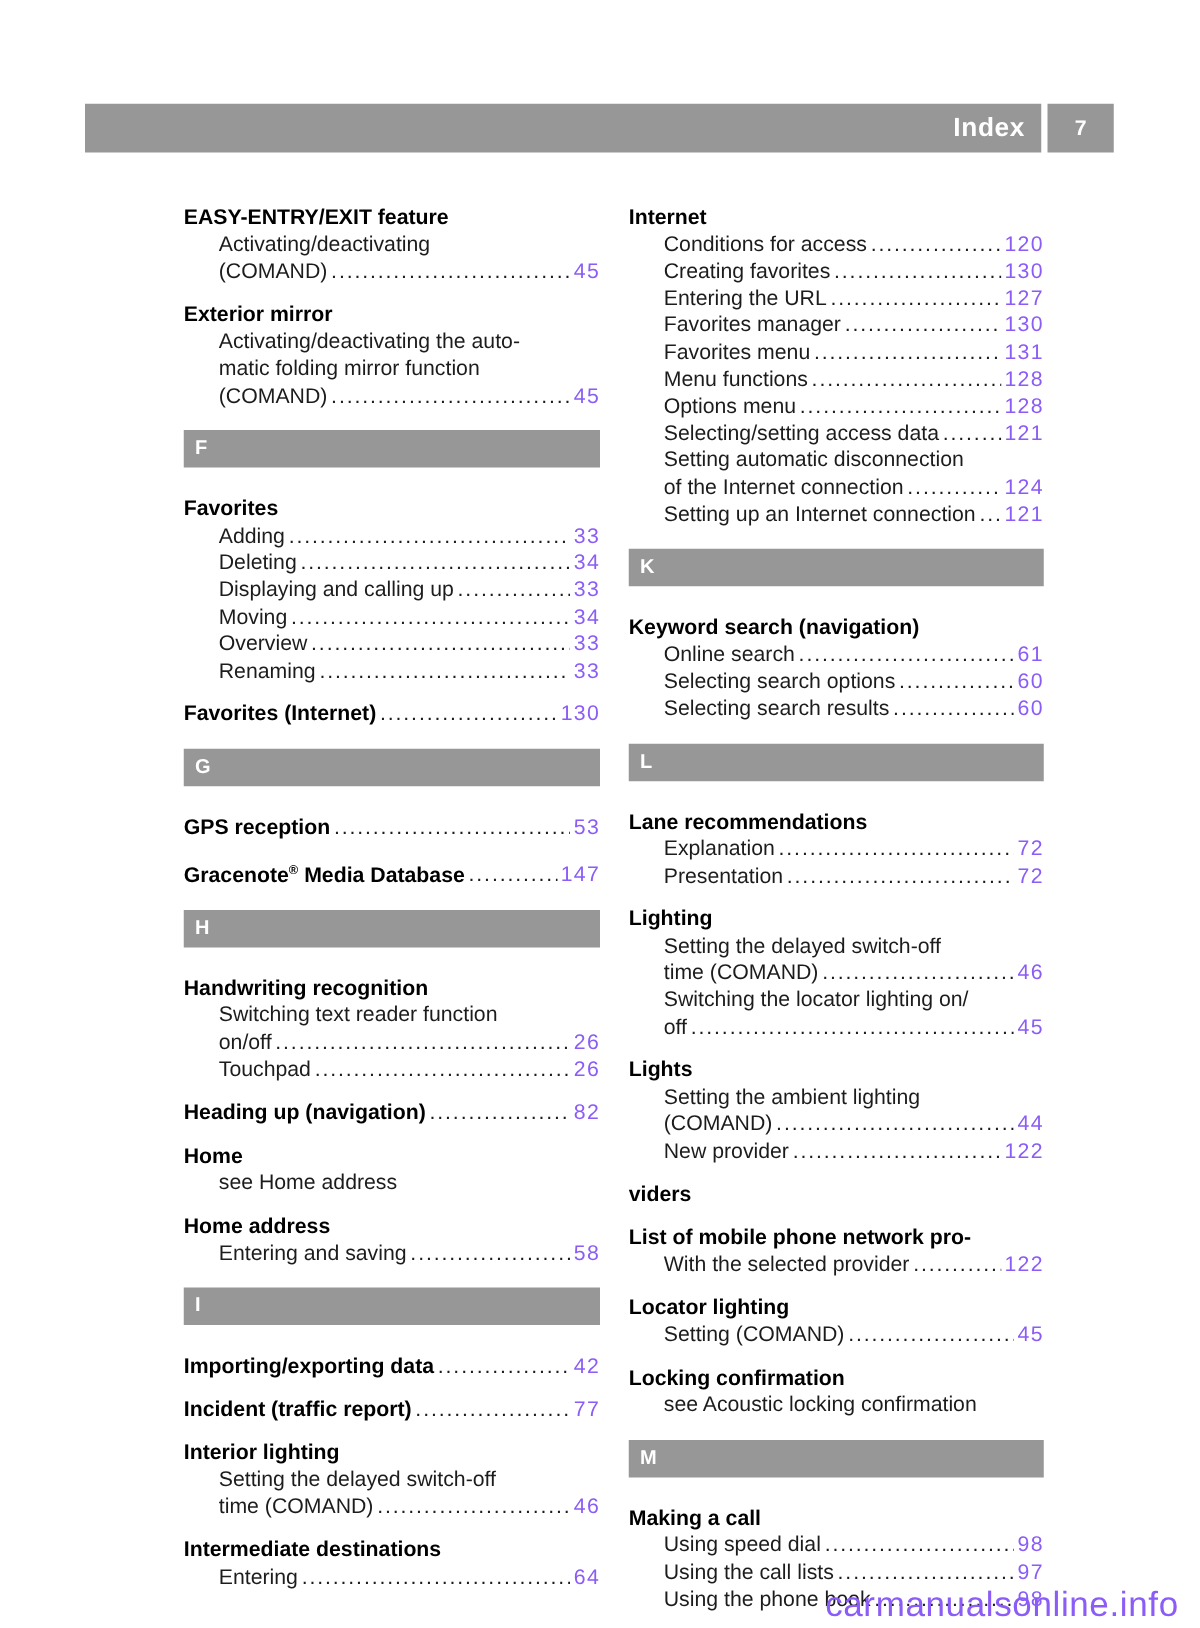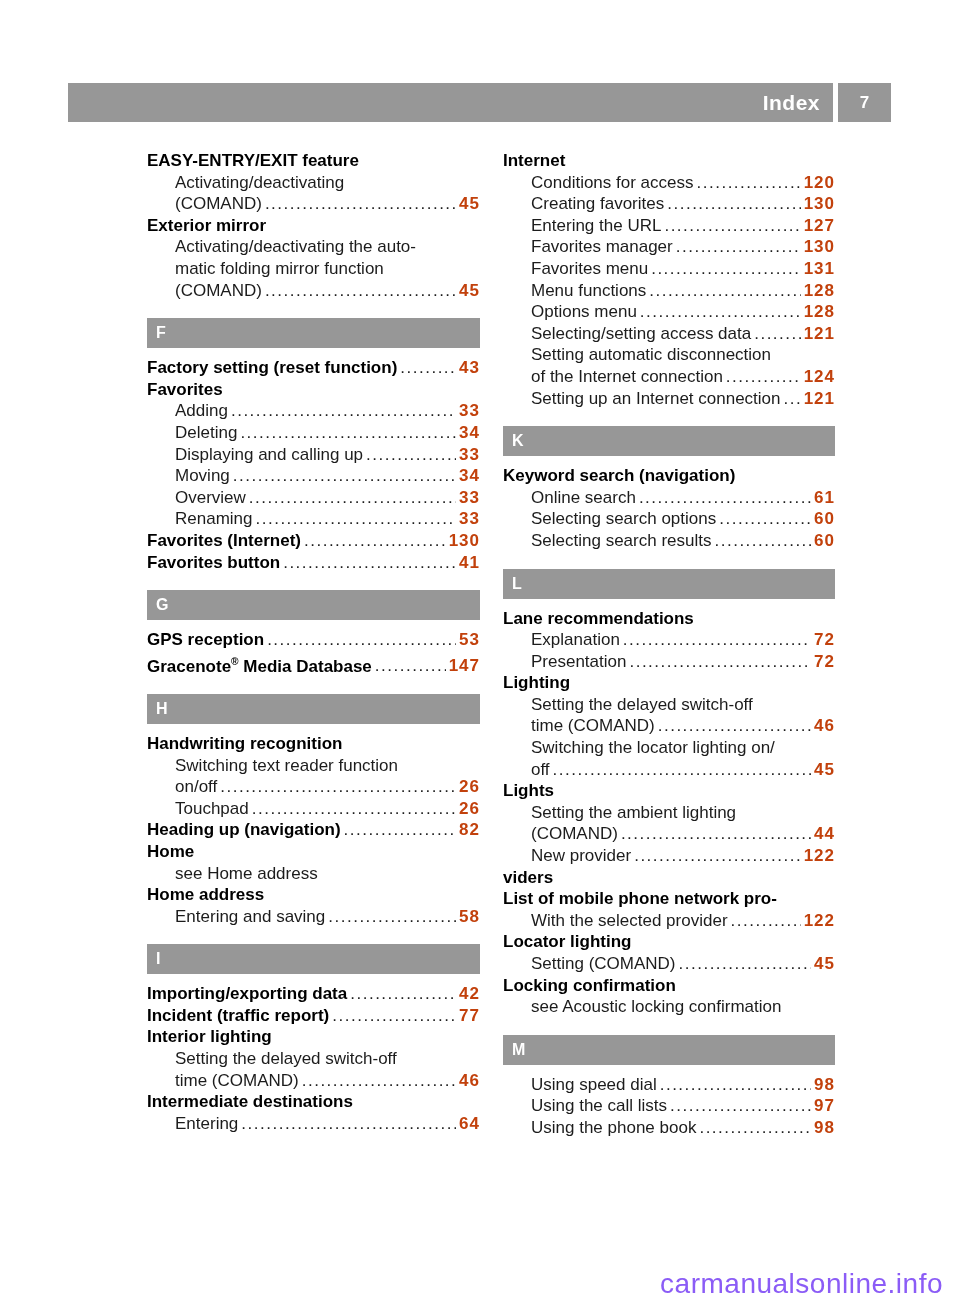--- a/index.html
+++ b/index.html
@@ -40,31 +40,31 @@
   .section-bar {
     height: 30px; background: #979797;
     margin: 17px 0 9px 0;
     display: flex; align-items: center;
     padding-left: 9px; box-sizing: border-box;
   }
   .section-letter { color: #ffffff; font-weight: bold; font-size: 16px; }
 
   .entry { display: flex; align-items: baseline; }
   .entry .t { white-space: pre; }
-  .entry.bold > .t { font-weight: bold; color: #000000; }
+  .entry.bold > .t { font-weight: bold; color: #000000; margin-top: 13px; }
   .entry.sub { padding-left: 28px; }
   .entry .dots {
     flex: 1 1 auto; overflow: hidden; white-space: nowrap;
     margin: 0 3px; min-width: 6px;
   }
   .entry .dots::after {
     content: "....................................................................................";
     letter-spacing: 1.5px; color: #1c1c1c; font-weight: normal;
   }
-  .entry .page { letter-spacing: 1px; font-weight: bold; color: #c2410c; text-align: right; }
+  .entry .page { letter-spacing: 1px; font-weight: normal; color: #8b5cf6; text-align: right; }
   sup { font-size: 0.6em; }
 
   .watermark {
     position: absolute; right: 17px; bottom: 2px;
     font-size: 28px; color: #8b5cf6; letter-spacing: 0.5px;
   }
 </style>
 </head>
 <body>
 
@@ -98,25 +98,20 @@
     </div>
     <div class="entry sub">
       <span class="t">(COMAND)</span>
       <span class="dots"></span>
       <span class="page">45</span>
     </div>
     <div class="section-bar">
       <span class="section-letter">F</span>
     </div>
     <div class="entry bold">
-      <span class="t">Factory setting (reset function)</span>
-      <span class="dots"></span>
-      <span class="page">43</span>
-    </div>
-    <div class="entry bold">
       <span class="t">Favorites</span>
     </div>
     <div class="entry sub">
       <span class="t">Adding</span>
       <span class="dots"></span>
       <span class="page">33</span>
     </div>
     <div class="entry sub">
       <span class="t">Deleting</span>
       <span class="dots"></span>
@@ -139,25 +134,20 @@
     </div>
     <div class="entry sub">
       <span class="t">Renaming</span>
       <span class="dots"></span>
       <span class="page">33</span>
     </div>
     <div class="entry bold">
       <span class="t">Favorites (Internet)</span>
       <span class="dots"></span>
       <span class="page">130</span>
-    </div>
-    <div class="entry bold">
-      <span class="t">Favorites button</span>
-      <span class="dots"></span>
-      <span class="page">41</span>
     </div>
     <div class="section-bar">
       <span class="section-letter">G</span>
     </div>
     <div class="entry bold">
       <span class="t">GPS reception</span>
       <span class="dots"></span>
       <span class="page">53</span>
     </div>
     <div class="entry bold">
@@ -386,20 +376,23 @@
     </div>
     <div class="entry bold">
       <span class="t">Locking confirmation</span>
     </div>
     <div class="entry sub">
       <span class="t">see Acoustic locking confirmation</span>
     </div>
     <div class="section-bar">
       <span class="section-letter">M</span>
     </div>
+    <div class="entry bold">
+      <span class="t">Making a call</span>
+    </div>
     <div class="entry sub">
       <span class="t">Using speed dial</span>
       <span class="dots"></span>
       <span class="page">98</span>
     </div>
     <div class="entry sub">
       <span class="t">Using the call lists</span>
       <span class="dots"></span>
       <span class="page">97</span>
     </div>

